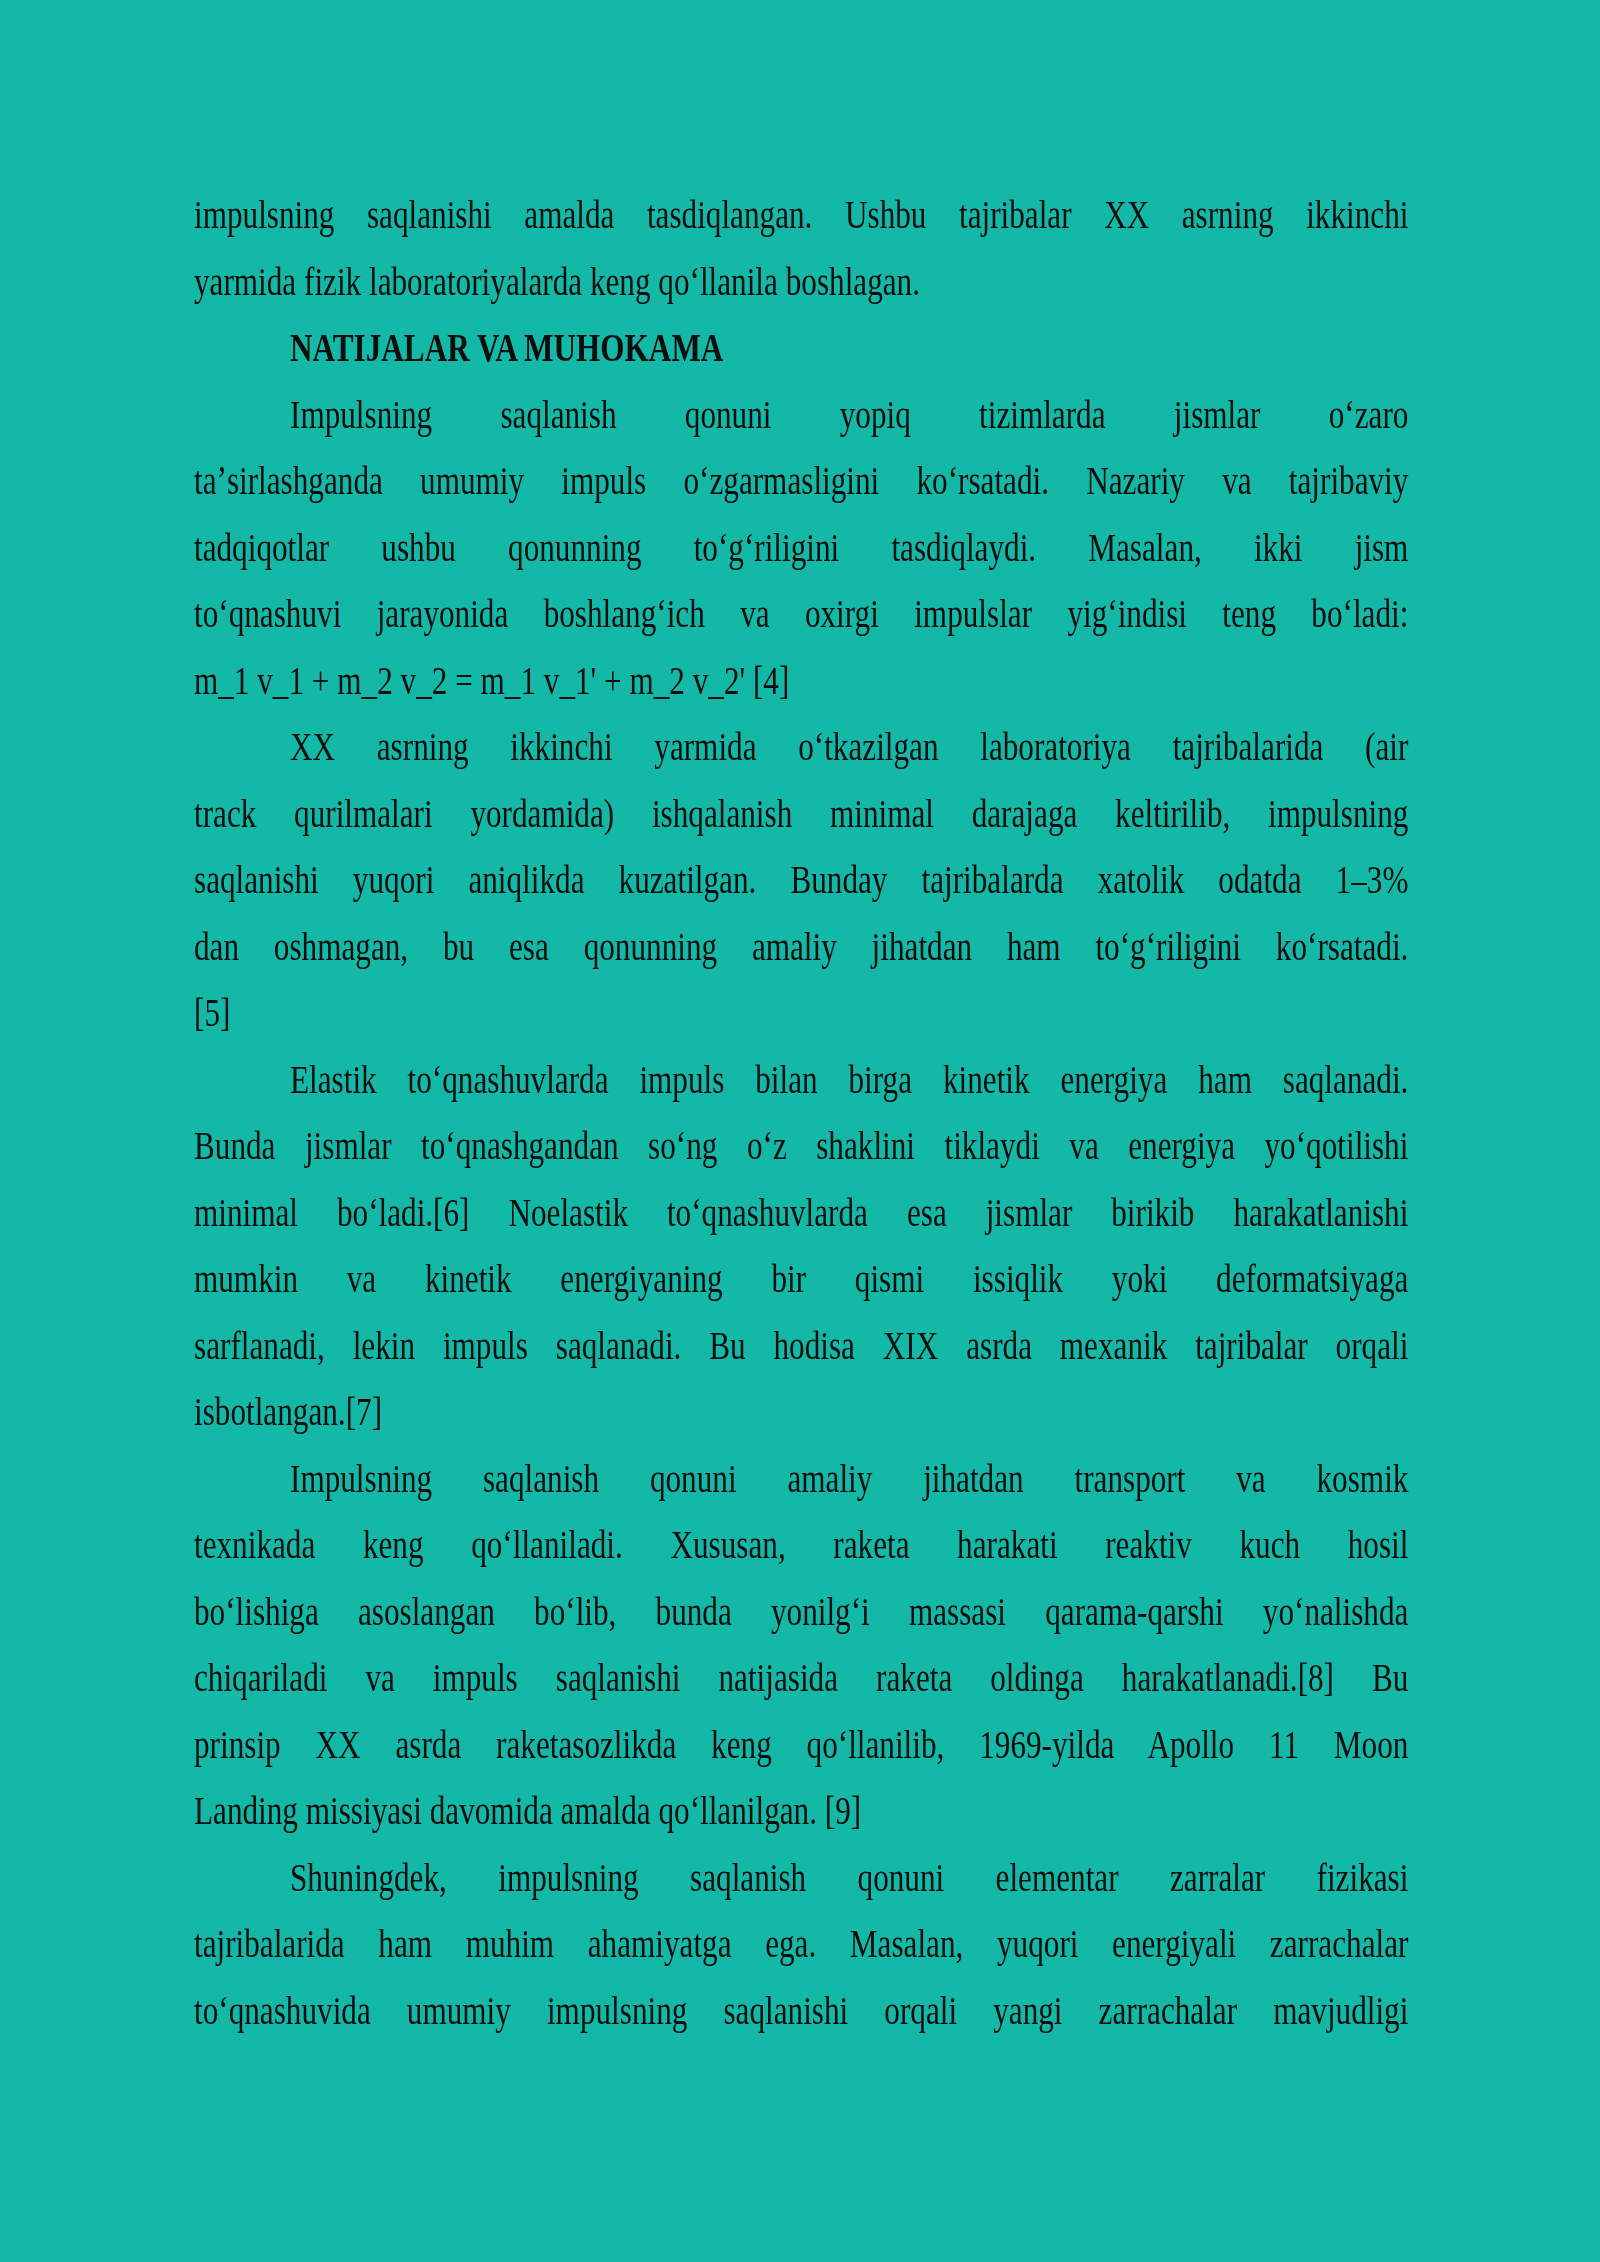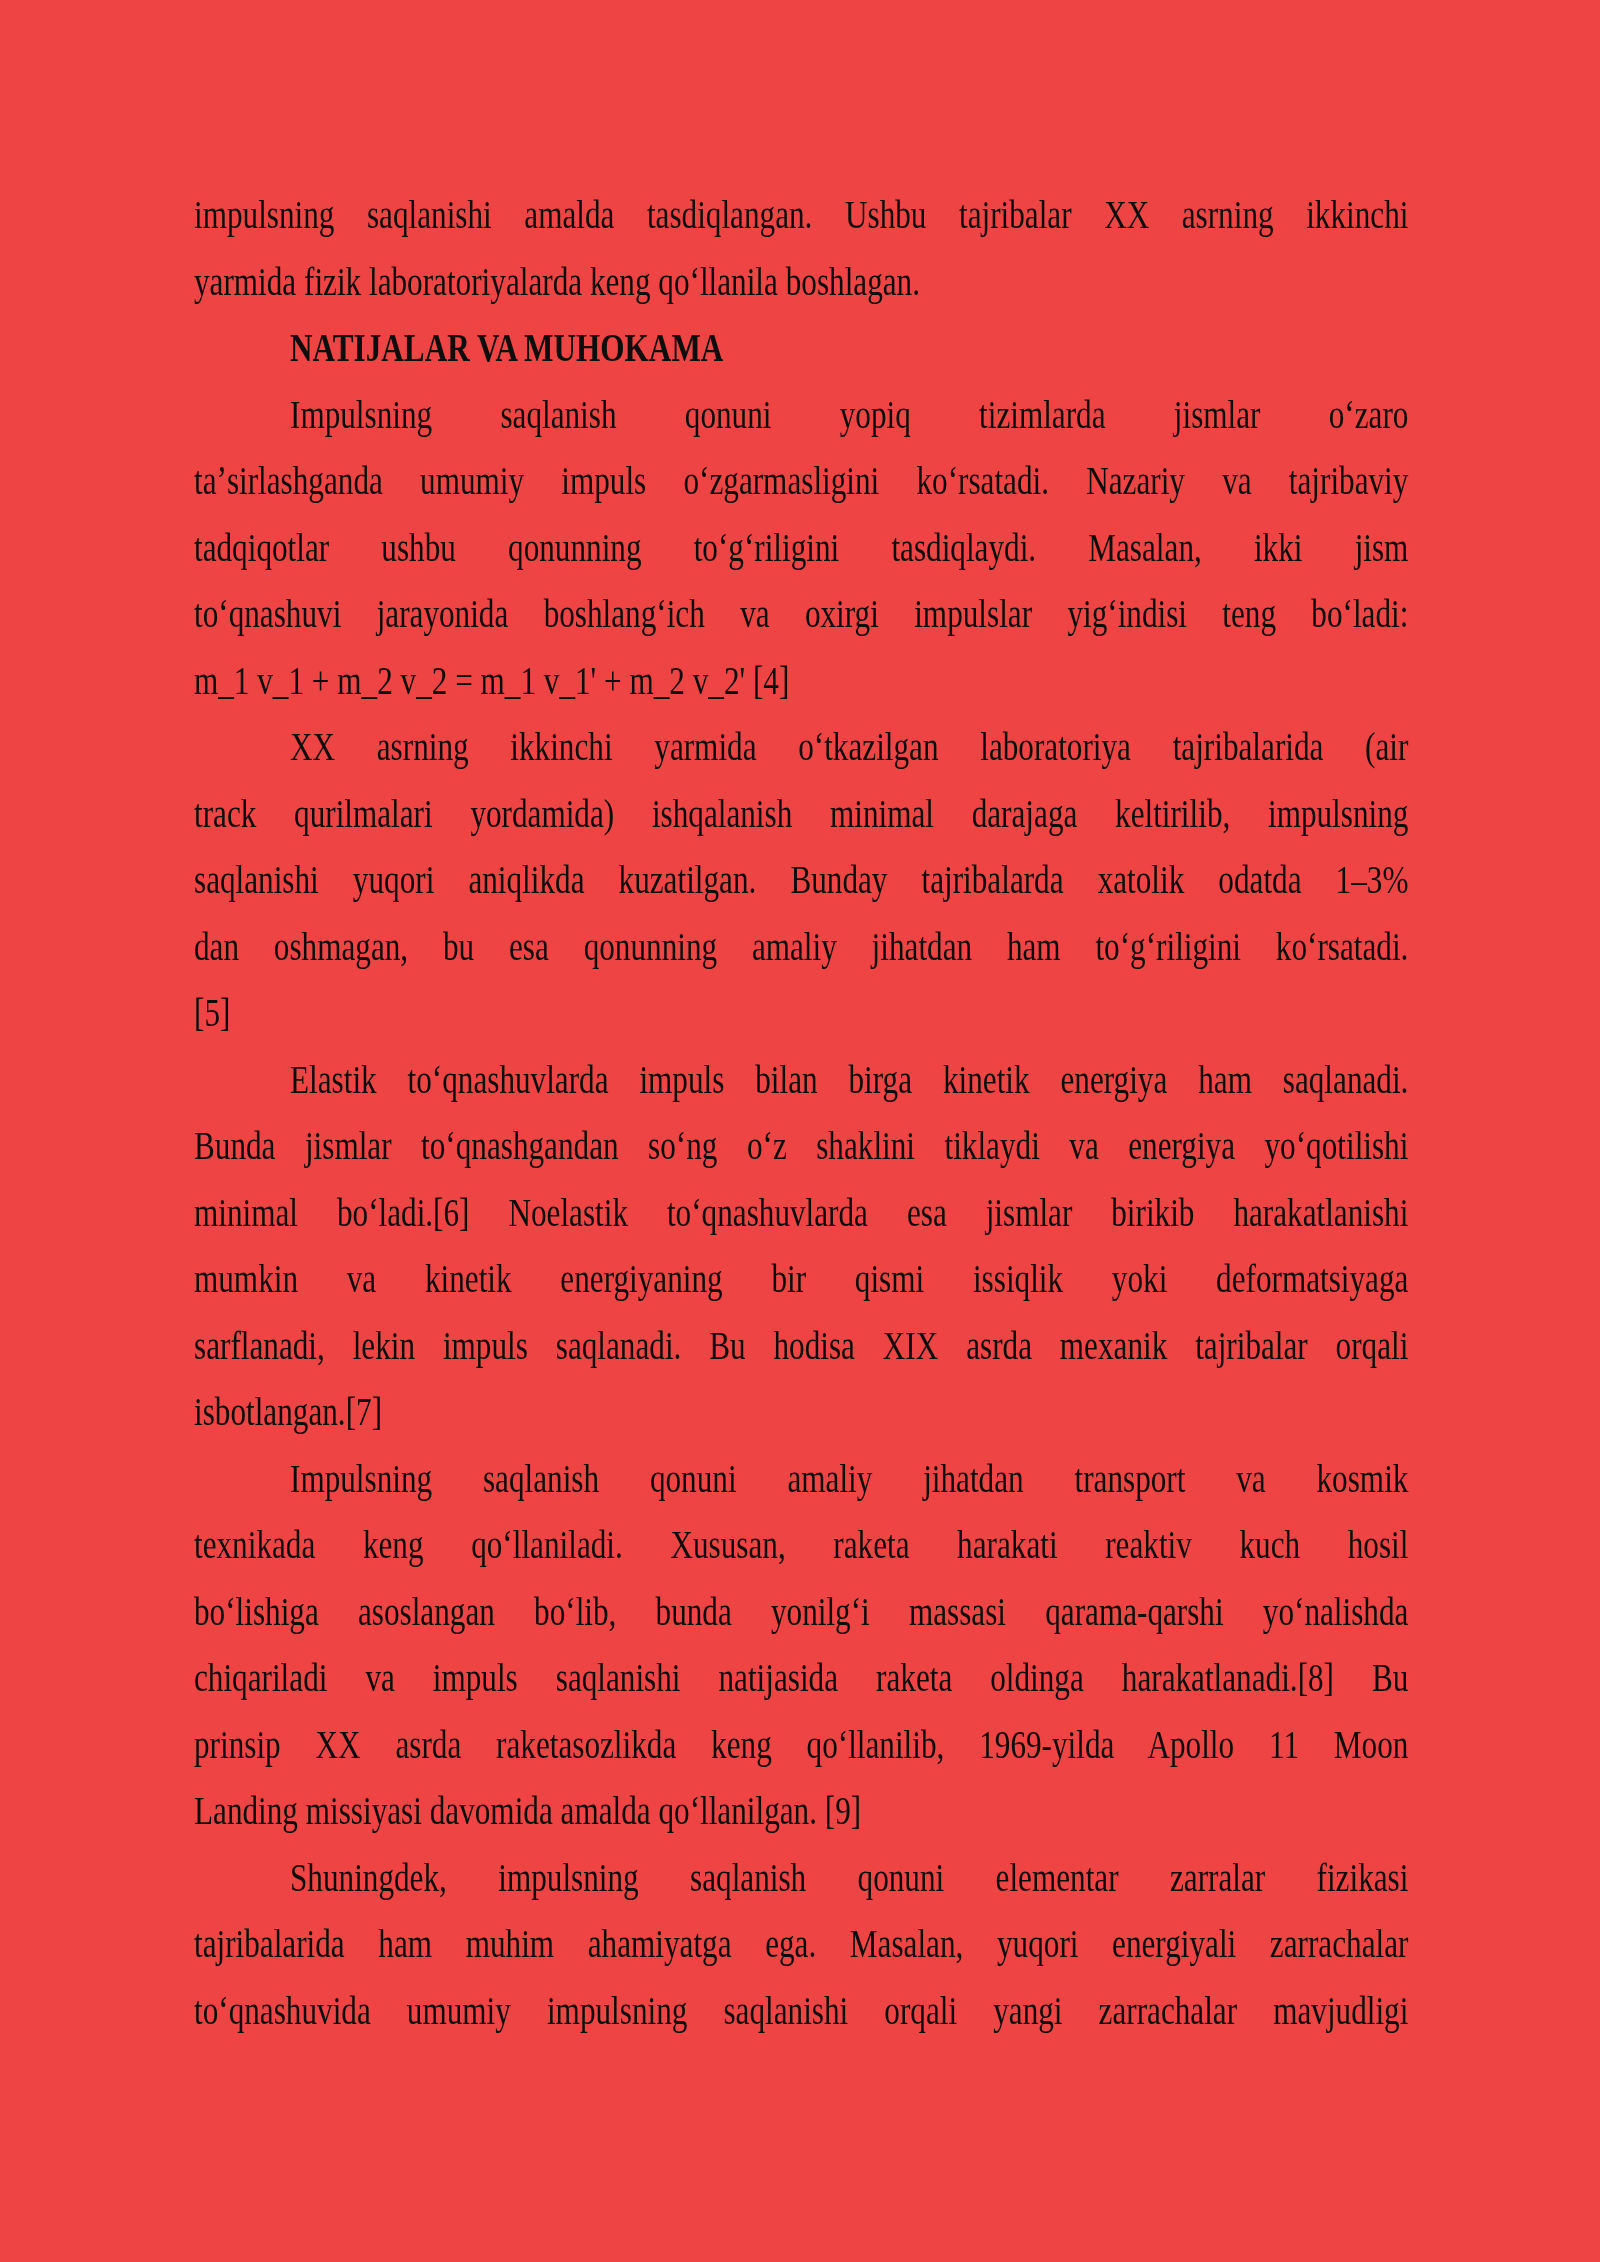--- a/index.html
+++ b/index.html
@@ -4,21 +4,21 @@
 <style>
   html, body {
     margin: 0;
     padding: 0;
     background: #ffffff;
   }
   .page {
     position: relative;
     width: 1600px;
     height: 2262px;
-    background: #ef4444;
+    background: #14b8a6;
     overflow: hidden;
   }
   .text-block {
     position: absolute;
     left: 194px;
     top: 182px;
     width: 1518px;              
     transform: scaleX(0.8);     
     transform-origin: 0 0;
     font-family: "Liberation Serif", "DejaVu Serif", serif;

